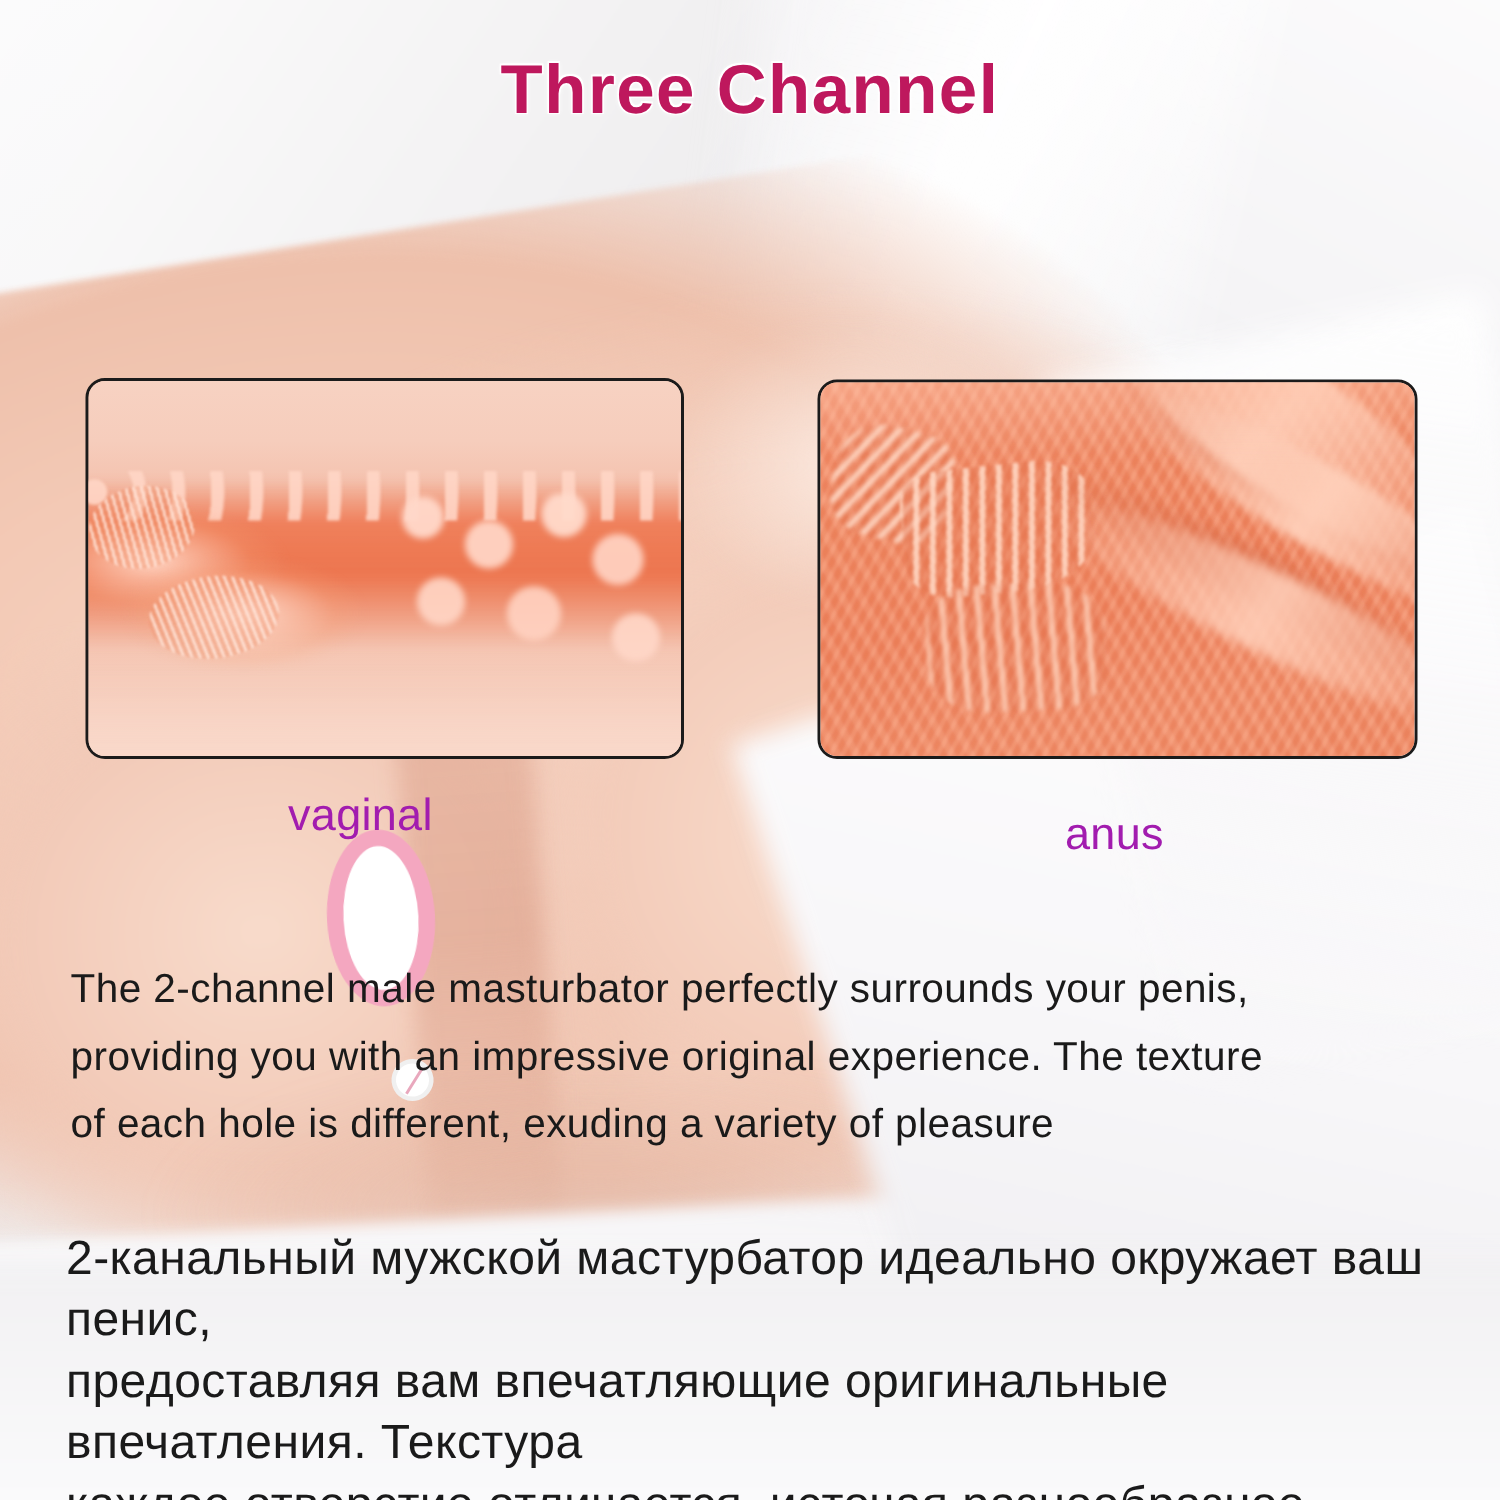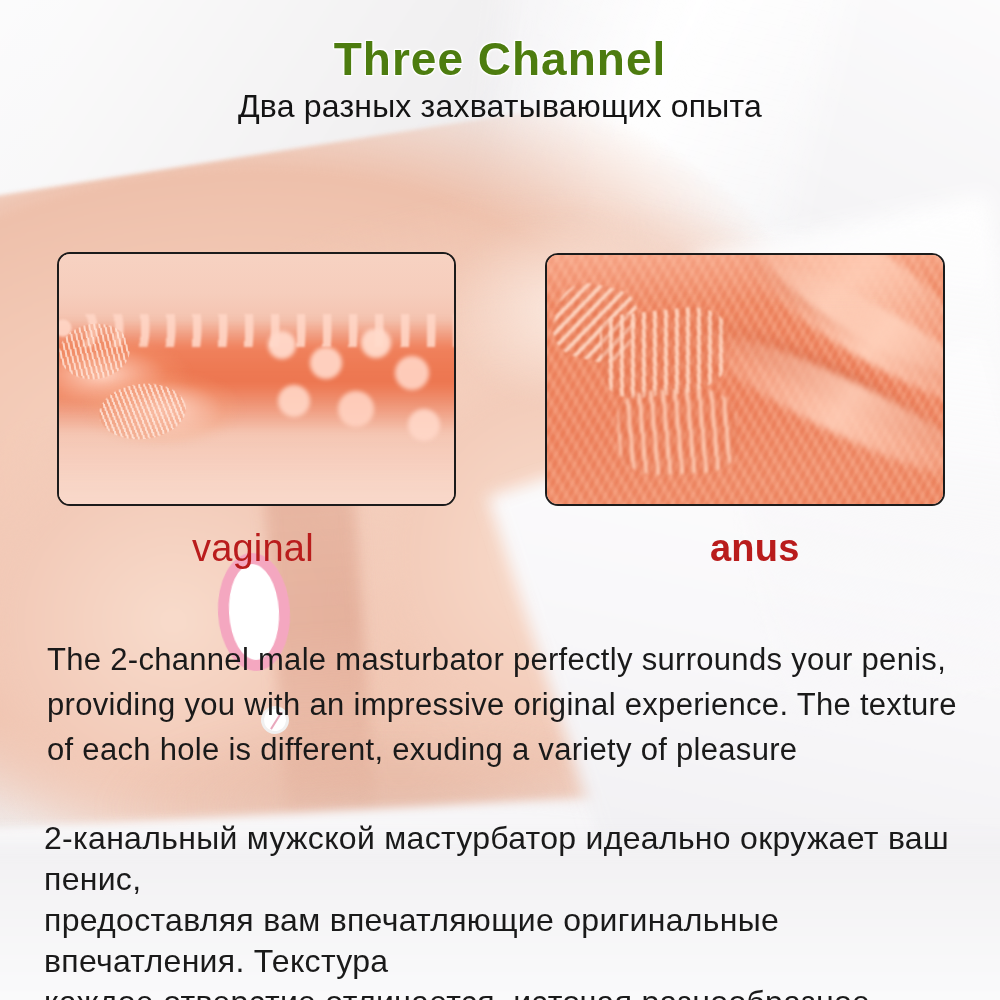--- a/index.html
+++ b/index.html
@@ -165,21 +165,21 @@
   }
 
   
   .head-block { position:absolute; left:0; top:0; width:1000px; text-align:center; }
 
   .title-main {
     margin-top:32px;
     font-size:46px;
     font-weight:bold;
     letter-spacing:1px;
-    color:#4d7c0f;
+    color:#be185d;
     -webkit-text-stroke:1px #ffffff;
     paint-order:stroke fill;
     text-shadow:
        0 0 4px #ffffff,
        1px 1px 0 #ffffff,
       -1px 1px 0 #ffffff,
        1px -1px 0 #ffffff,
       -1px -1px 0 #ffffff;
   }
   .title-sub-en {
@@ -352,32 +352,32 @@
   }
   .tex-a-top {
     position:absolute; left:-4%; top:-6%; width:110%; height:26%;
     background:linear-gradient(180deg, rgba(255,201,176,.55) 0%, rgba(255,201,176,0) 100%);
     filter:blur(4px);
   }
 
   
   .panel-label {
     position:absolute;
-    font-size:38px;
-    color:#b91c1c;
+    font-size:30px;
+    color:#a21caf;
     letter-spacing:.2px;
   }
   .label-vaginal { left:192px; top:527px; }
-  .label-anus    { left:710px; top:527px;font-weight:bold; }
+  .label-anus    { left:710px; top:540px; }
 
   
   .copy {
     position:absolute;
     color:#1a1a1a;
-    font-size:31px;
+    font-size:27px;
     line-height:45px;
     letter-spacing:.3px;
     white-space:pre-line;
   }
   .copy-en { left:47px; top:637px; width:925px; }
   .copy-ru { left:44px; top:818px; width:930px; font-size:32px; line-height:41px; }
 </style>
 </head>
 <body>
 
@@ -401,21 +401,20 @@
     <div class="censor-dot"></div>
 
     <div class="sheet-front"></div>
     <div class="sheet-right"></div>
     <div class="sheet-right2"></div>
     <div class="sheet-fold-c"></div>
   </div>
 
   <div class="head-block">
     <div class="title-main">Three Channel</div>
-    <div class="title-sub-ru">Два разных захватывающих опыта</div>
   </div>
 
   <div class="inset inset-left">
     <div class="tex">
       <div class="tex-v-base"></div>
       <div class="tex-v-band"></div>
       <div class="tex-v-ridgerow"></div>
       <div class="tex-v-nubs"></div>
       <div class="tex-v-fold1"></div>
       <div class="tex-v-fold2"></div>

